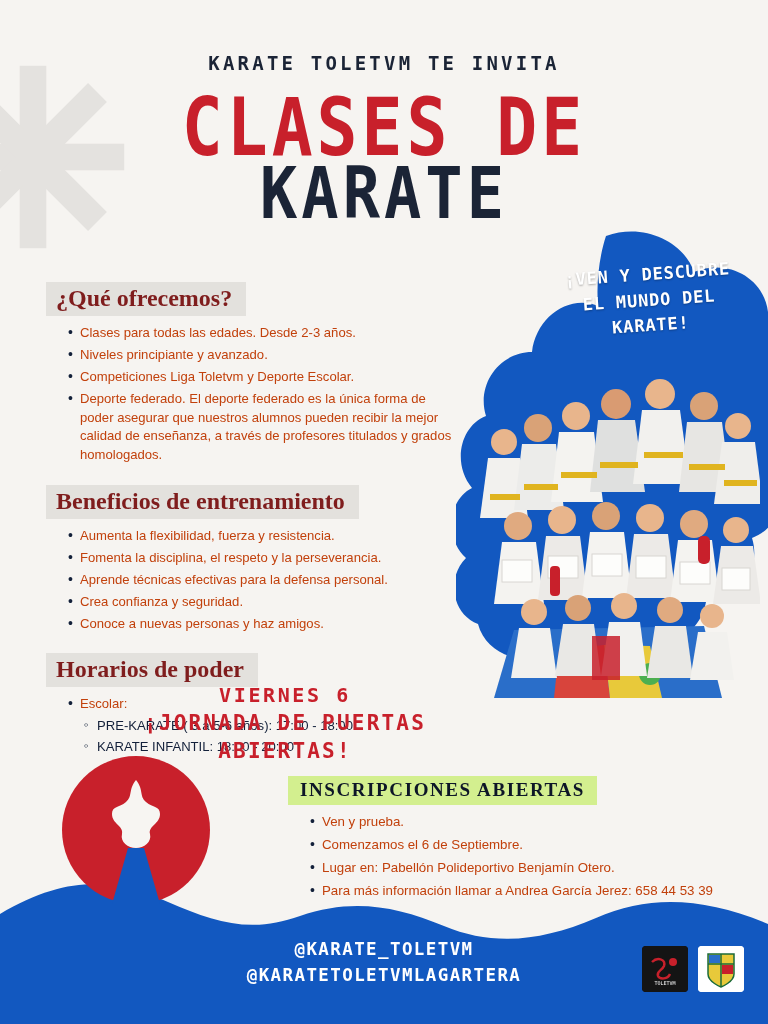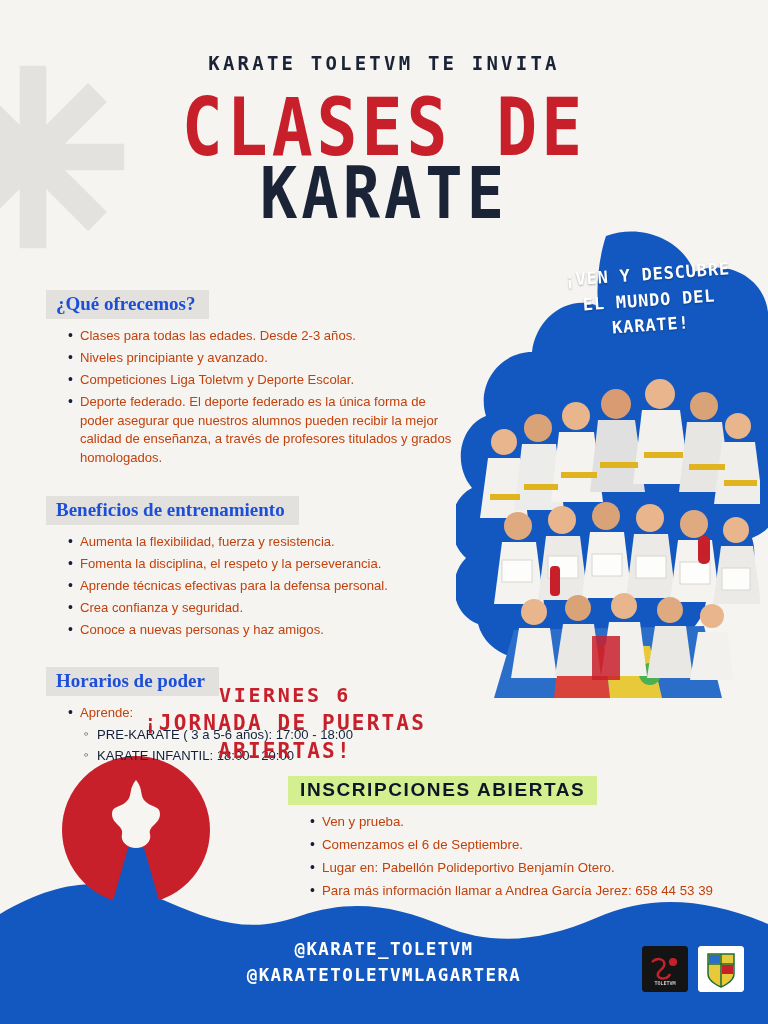--- a/index.html
+++ b/index.html
@@ -114,24 +114,24 @@
     position: absolute;
     left: 46px;
     top: 278px;
     width: 410px;
     z-index: 4;
   }
   .sec-head {
     display: inline-block;
     font-family: "Liberation Serif", serif;
     font-weight: bold;
-    font-size: 19px;
-    color: #1d4ed8;
+    font-size: 24px;
+    color: #7f1d1d;
     padding: 3px 14px 4px 10px;
-    margin: 12px 0 8px 0;
+    margin: 4px 0 8px 0;
   }
   .hl-grey { background: #e3e1dd; }
   .hl-grey2 { background: #e3e1dd; }
   ul.bullets {
     list-style: none;
     margin: 0 0 16px 0;
     padding: 0 0 0 22px;
   }
   ul.bullets > li {
     position: relative;
@@ -198,21 +198,21 @@
   
   .inscr {
     position: absolute;
     left: 288px;
     top: 776px;
     width: 430px;
     z-index: 4;
   }
   .inscr-head {
     display: inline-block;
-    font-family: Liberation Sans, sans-serif;
+    font-family: Liberation Serif, serif;
     font-weight: bold;
     font-size: 19px;
     letter-spacing: 1.6px;
     color: #0d1627;
     background: #d3ef8f;
     padding: 3px 12px 4px 12px;
     margin-bottom: 8px;
   }
   .inscr ul.bullets > li {
     font-size: 13.3px;
@@ -426,21 +426,21 @@
         <li>Fomenta la disciplina, el respeto y la perseverancia.</li>
         <li>Aprende técnicas efectivas para la defensa personal.</li>
         <li>Crea confianza y seguridad.</li>
         <li>Conoce a nuevas personas y haz amigos.</li>
       </ul>
     </div>
 
     <div class="sec-block">
       <div class="sec-head hl-grey">Horarios de poder</div>
       <ul class="bullets">
-        <li>Aprende:</li>
+        <li>Escolar:</li>
       </ul>
       <ul class="sub" style="margin-top:-14px;margin-left:20px;">
         <li>PRE-KARATE ( 3 a 5-6 años):  17:00 - 18:00</li>
         <li>KARATE INFANTIL: 18:00 - 20:00</li>
       </ul>
     </div>
 
   </div>
 
   <div class="openday">

